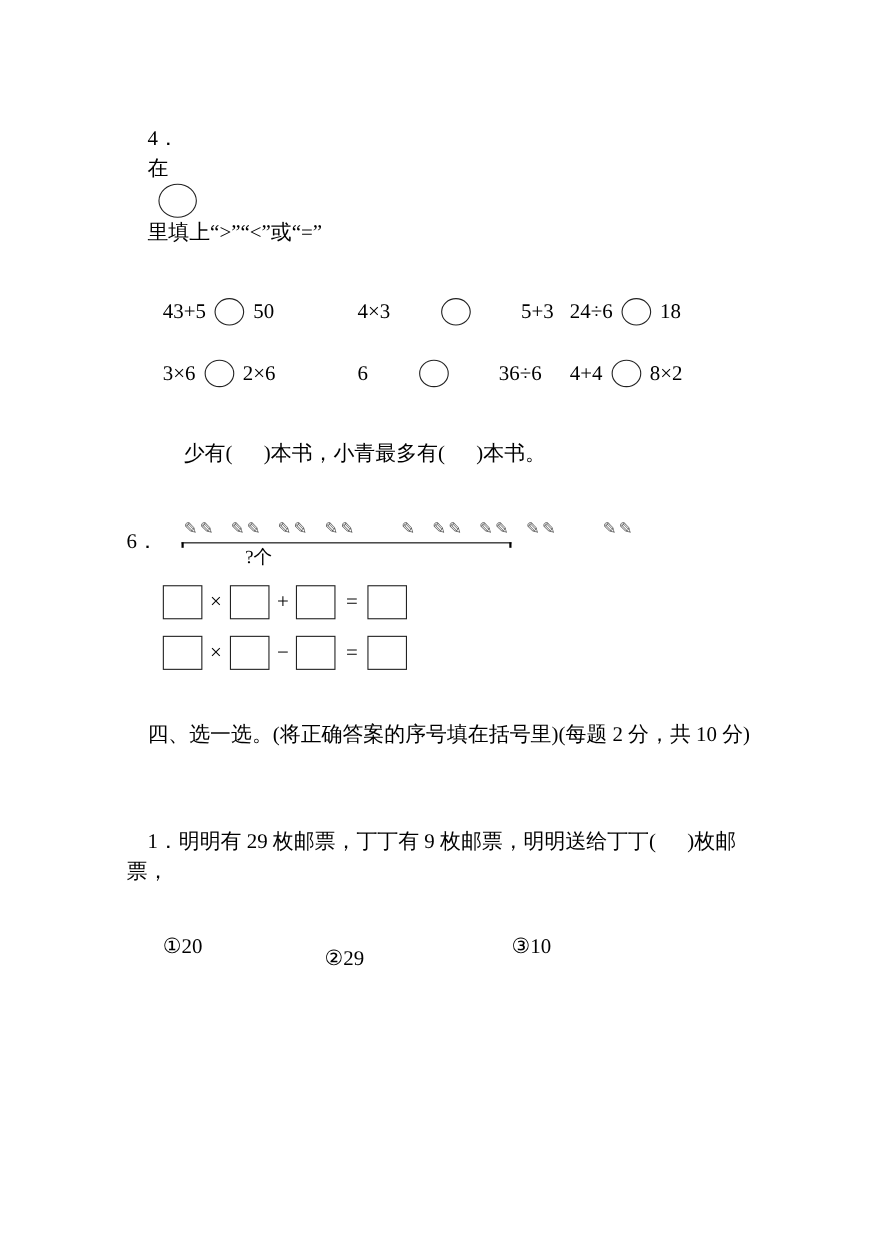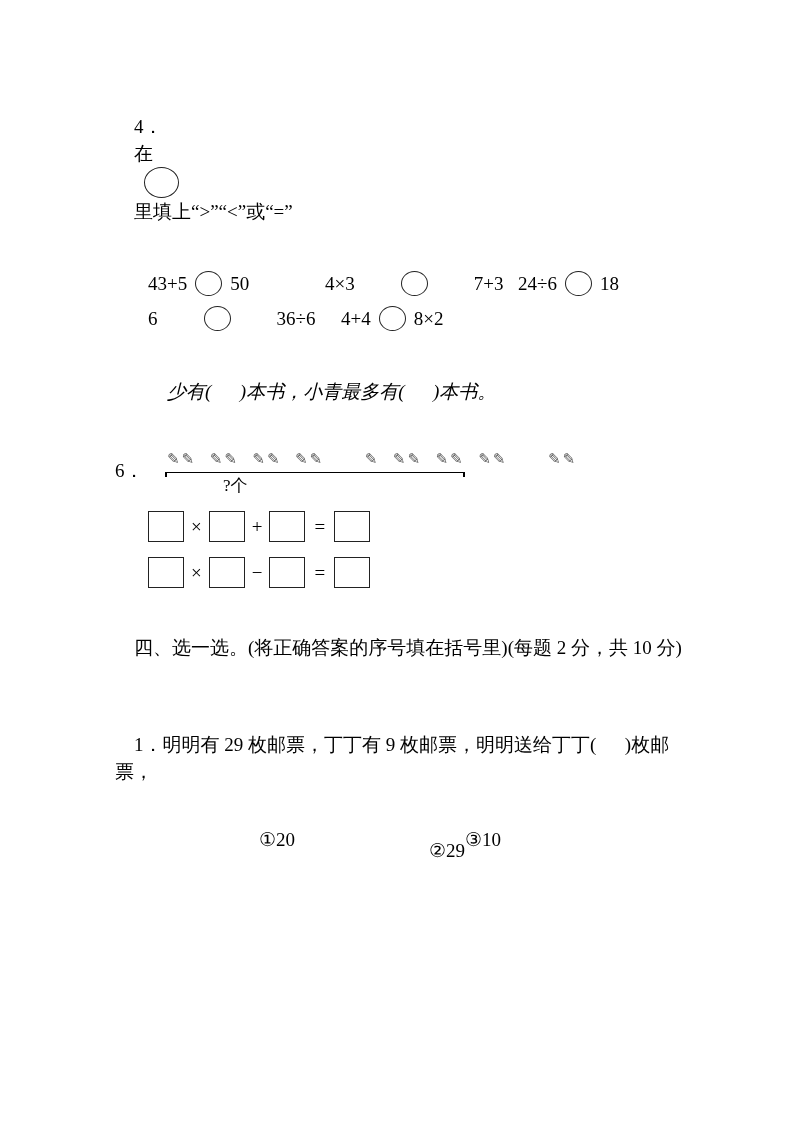--- a/index.html
+++ b/index.html
@@ -30,21 +30,21 @@
     margin: 0 8px;
     background: #fff;
   }
   .circle-lg { width: 35px; height: 31px; vertical-align: -10px; margin: 0 10px; }
 
   .q-header { margin-bottom: 16px; }
 
   .cmp-row {
     display: flex; align-items: center;
     padding-left: 33px;
-    height: 31px; margin-bottom: 4px;
+    height: 31px; margin-bottom: 25px;
     white-space: pre-wrap;
   }
   .cmp-cell { display: flex; align-items: center; }
   .cw1 { width: 177px; }
   .cw2 { width: 193px; gap: 38px; }
 
   
   .q6-block { position: relative; padding-left: 50px; margin-bottom: 14px; }
   .q6num { position: absolute; left: 0; bottom: 12px; }
   .pencils {
@@ -80,21 +80,21 @@
   .eq-row {
     display: flex; align-items: center;
     padding-left: 33px;
     height: 33px; margin-bottom: 13px;
   }
   .op { padding: 0 7px; }
   .op-eq { padding: 0 9px; }
 
   .sec-title { margin-top: 4px; margin-bottom: 16px; }
 
-  .opt-row { display: flex; padding-left: 33px; white-space: pre-wrap; text-align: right; }
+  .opt-row { display: flex; padding-left: 33px; white-space: pre-wrap; }
   .ow1 { width: 147px; }
   .ow2 { width: 170px; margin-top: 11px; }
 </style>
 </head>
 <body>
 
 <div class="page">
 
   <div class="line q-header">
     <span>4．</span>
@@ -105,43 +105,48 @@
 
   <div class="cmp-row">
     <span class="cmp-cell cw1">
       <span>43+5</span>
       <span class="circle"></span>
       <span>50</span>
     </span>
     <span class="cmp-cell cw2">
       <span>4×3</span>
       <span class="circle"></span>
-      <span>7+3</span>
+      <span>5+3</span>
     </span>
     <span class="cmp-cell">
       <span>24÷6</span>
       <span class="circle"></span>
       <span>18</span>
     </span>
   </div>
 
   <div class="cmp-row" style="margin-bottom:17px;">
+    <span class="cmp-cell cw1">
+      <span>3×6</span>
+      <span class="circle"></span>
+      <span>2×6</span>
+    </span>
     <span class="cmp-cell cw2">
       <span>6</span>
       <span class="circle"></span>
       <span>36÷6</span>
     </span>
     <span class="cmp-cell">
       <span>4+4</span>
       <span class="circle"></span>
       <span>8×2</span>
     </span>
   </div>
 
-  <div class="line indent" style="margin-bottom:16px;font-style:italic;">
+  <div class="line indent" style="margin-bottom:16px;">
     <span>少有(      )本书，小青最多有(      )本书。</span>
   </div>
 
   <div class="q6-block">
     <span class="q6num">6．</span>
     <div class="pencils">✎✎  ✎✎  ✎✎  ✎✎      ✎  ✎✎  ✎✎  ✎✎      ✎✎</div>
     <div class="pencil-line"></div>
     <div class="brace-label">?个</div>
   </div>
 

